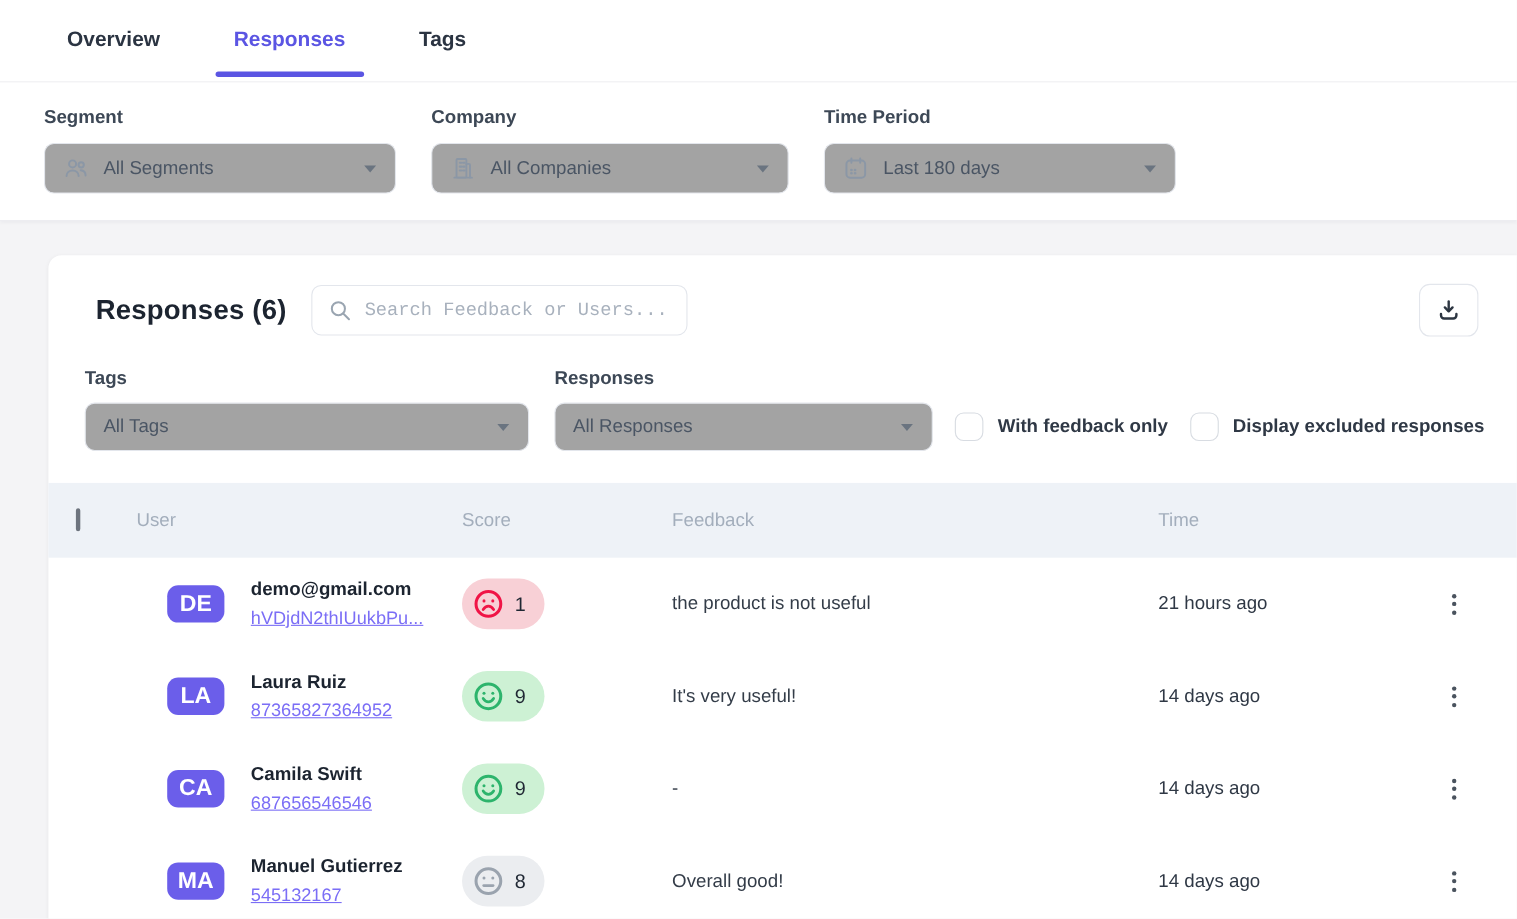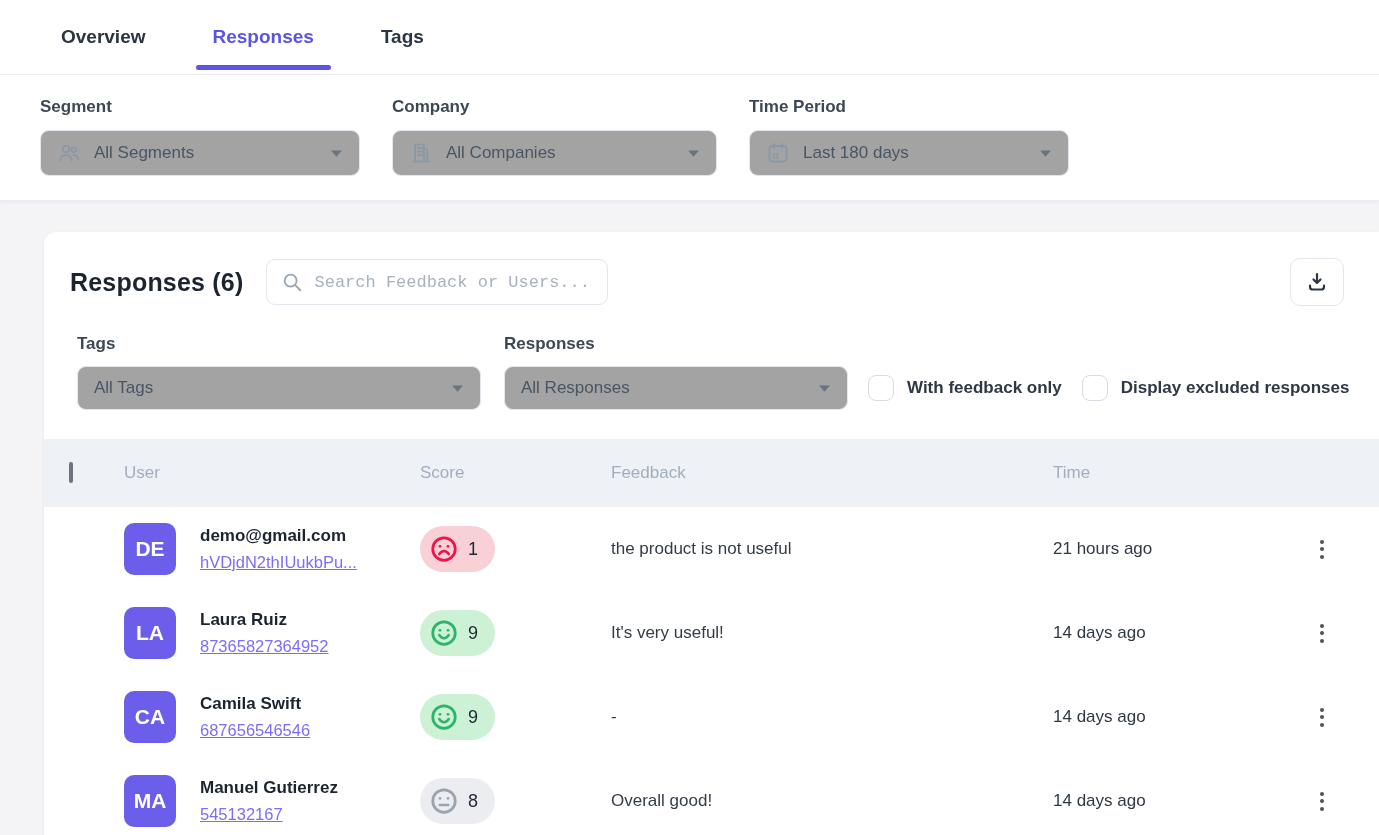--- a/index.html
+++ b/index.html
@@ -24,21 +24,21 @@
   .dropdown { height:46px; background:#a3a3a3; border:1px solid #e3e6ec; border-radius:9px;
               display:flex; align-items:center; gap:13px; padding:0 16px; cursor:pointer; }
   .dd-seg { width:320px; } .dd-com { width:325px; } .dd-time { width:320px; }
   .dropdown .dd-icon { color:#8b97a6; display:flex; }
   .dropdown .dd-value { font-size:17px; color:#4a5564; flex:1; }
   .dropdown .caret { color:#6a7480; display:flex; }
 
   
   .card { margin:31px 0 0 44px; width:1335px; min-height:605px; background:#fff;
           border-radius:12px 0 0 0; box-shadow:0 1px 4px rgba(16,24,40,.05); }
-  .panel-head { display:flex; align-items:center; padding:26px 35px 0 26px; }
+  .panel-head { display:flex; align-items:center; padding:26px 35px 0 43px; }
   .panel-title { font-size:25px; font-weight:700; color:#1c2430; letter-spacing:.2px; }
   .search { margin-left:22px; width:342px; height:46px; border:1px solid #e3e6ec;
             border-radius:9px; display:flex; align-items:center; gap:12px; padding:0 14px; }
   .search .s-icon { color:#9aa5b1; display:flex; }
   .search input { border:none; outline:none; flex:1; font-size:17px; color:#6d28d9;
                   font-family:Liberation Mono, monospace; background:transparent; }
   .search input::placeholder { color:#a8b1bd; }
   .dl-btn { margin-left:auto; width:54px; height:48px; background:#fff; border:1px solid #e3e6ec;
             border-radius:10px; display:flex; align-items:center; justify-content:center;
             color:#2d3642; cursor:pointer; }
@@ -55,22 +55,22 @@
   .table { margin-top:29px; }
   .thead, .trow { display:grid; grid-template-columns:80px 296px 191px 442px 247px 1fr;
                   align-items:center; }
   .thead { height:68px; background:#eef2f7; }
   .th { font-size:17px; color:#a3aebc; }
   .c-check { padding-left:25px; }
   .hd-checkbox { width:26px; height:26px; border:2px solid #6d747e; border-radius:5px;
                  background:transparent; cursor:pointer; }
   .trow { height:84px; }
   .ucell { display:flex; align-items:center; gap:24px; }
-  .avatar { width:52px; height:52px; border-radius:10px; background:#6b5eea; color:#fff;
-            font-size:21px; font-weight:700; display:flex; align-items:center; justify-content:center; }
+  .avatar { width:52px; height:34px; border-radius:10px; background:#6b5eea; color:#fff;
+            font-size:21px; font-weight:700; display:flex; align-items:center; justify-content:center;margin-left:28px; }
   .uname { font-size:17px; font-weight:700; color:#1c2430; margin-bottom:7px; }
   .ulink { font-size:16.5px; color:#7b6ef6; text-decoration:underline; cursor:pointer; }
   .pill { display:inline-flex; align-items:center; gap:9px; height:46px; border-radius:24px;
           padding:0 17px 0 9px; }
   .pill .num { font-size:18px; color:#1f2733; }
   .pill svg { display:none; }
   .pill[data-sentiment="negative"] { background:#f8d0d6; }
   .pill[data-sentiment="negative"] .face-negative { display:block; color:#f01446; }
   .pill[data-sentiment="positive"] { background:#cdf1d4; }
   .pill[data-sentiment="positive"] .face-positive { display:block; color:#2db46c; }

